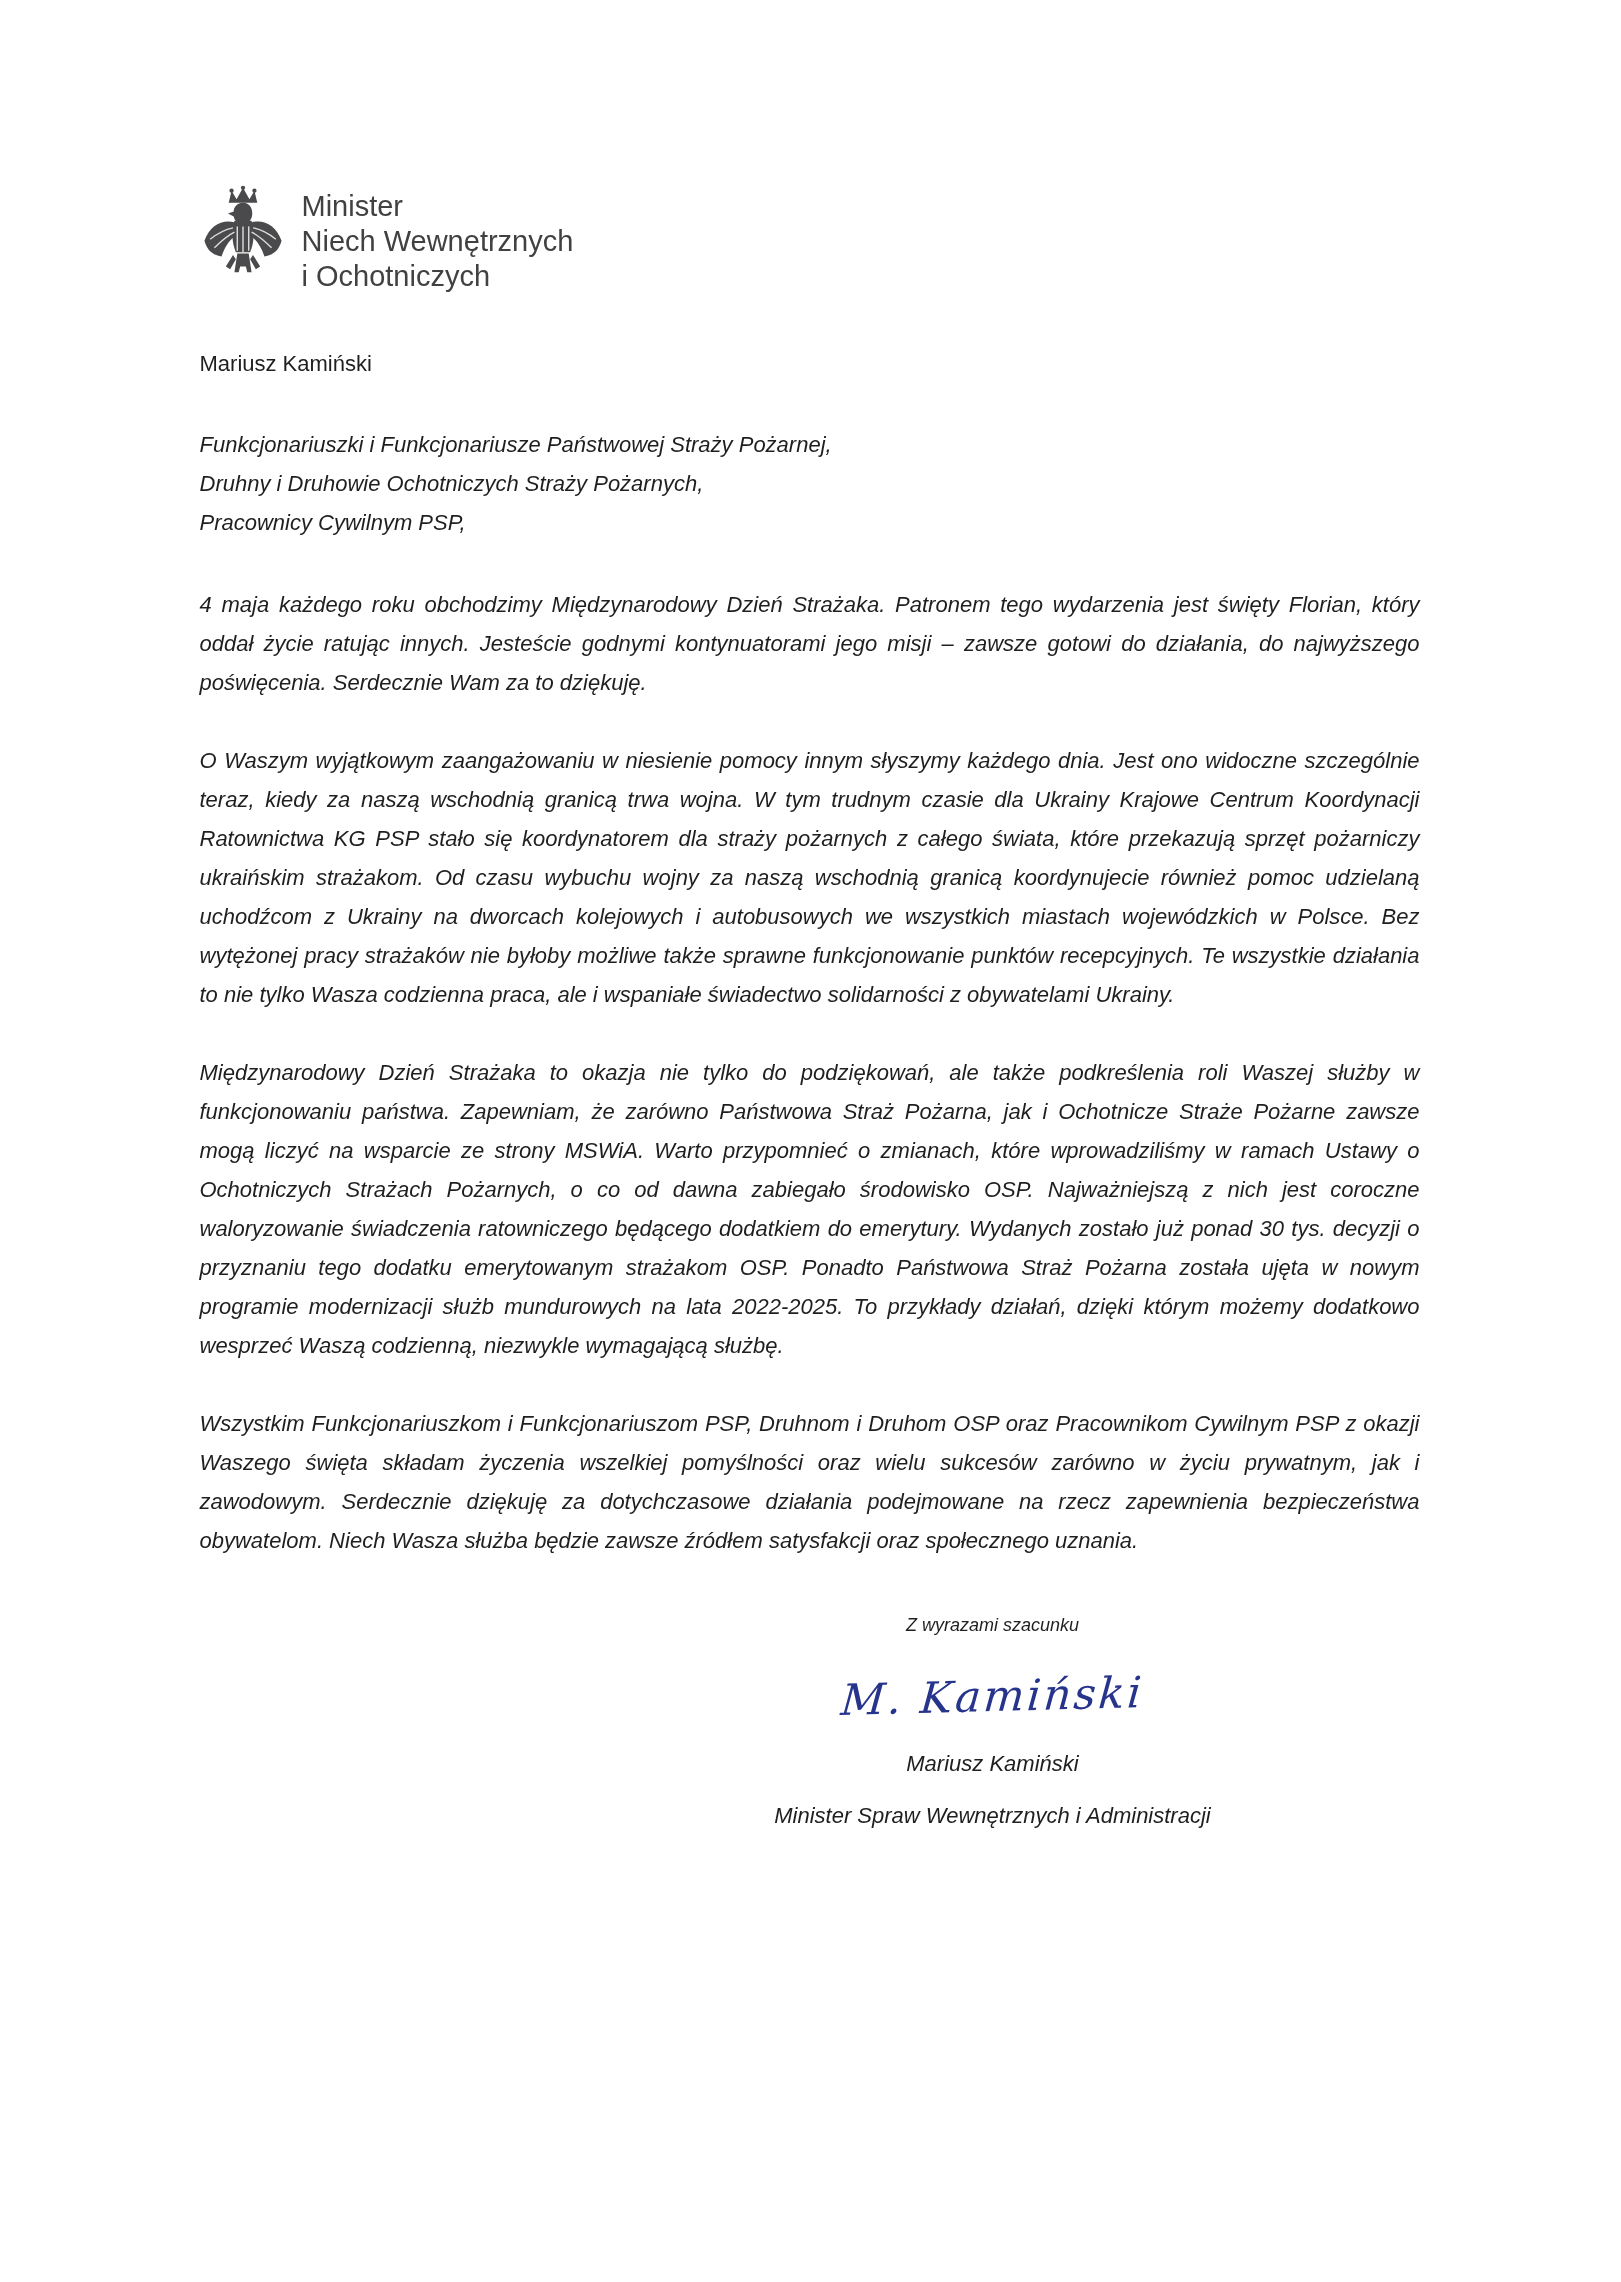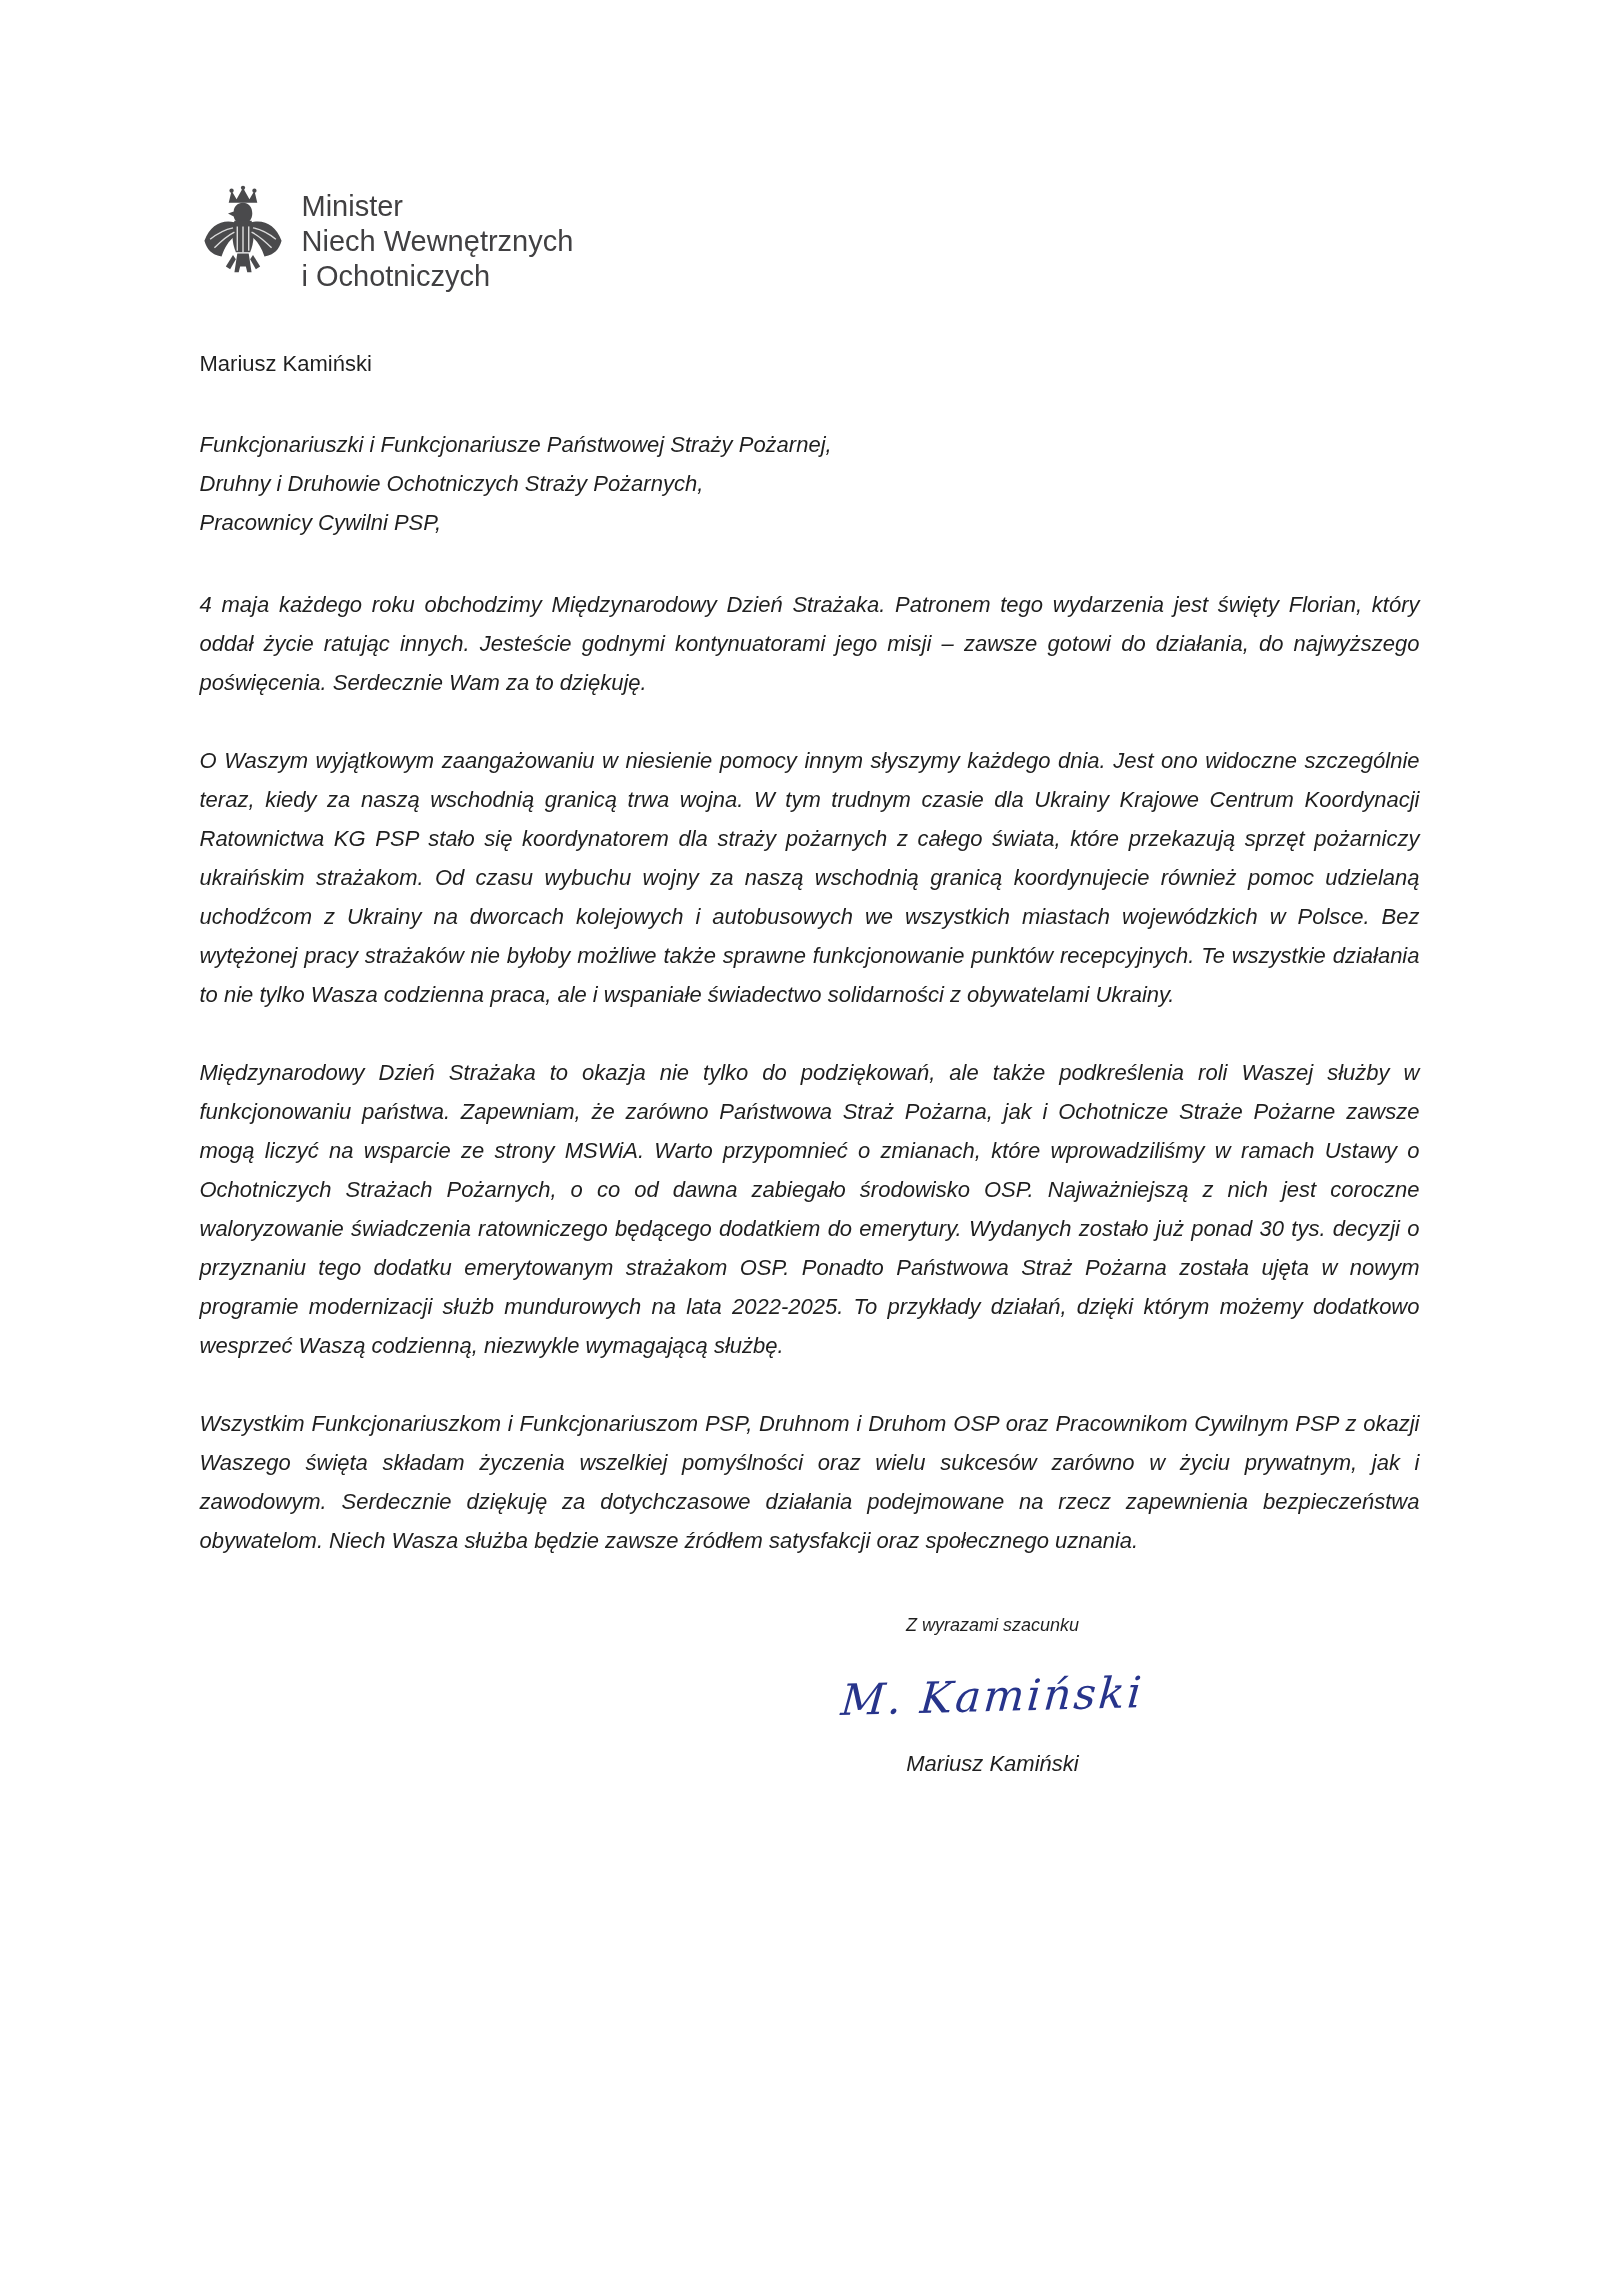--- a/index.html
+++ b/index.html
@@ -137,32 +137,33 @@
       <div>Niech Wewnętrznych</div>
       <div>i Ochotniczych</div>
     </div>
   </div>
 
   <div class="sender-name">Mariusz Kamiński</div>
 
   <div class="salutation">
     <div>Funkcjonariuszki i Funkcjonariusze Państwowej Straży Pożarnej,</div>
     <div>Druhny i Druhowie Ochotniczych Straży Pożarnych,</div>
-    <div>Pracownicy Cywilni PSP,</div>
+    <div>Pracownicy Cywilnym PSP,</div>
   </div>
 
   <div class="letter-body">
     <p>4 maja każdego roku obchodzimy Międzynarodowy Dzień Strażaka. Patronem tego wydarzenia jest święty Florian, który oddał życie ratując innych. Jesteście godnymi kontynuatorami jego misji – zawsze gotowi do działania, do najwyższego poświęcenia. Serdecznie Wam za to dziękuję.</p>
     <p>O Waszym wyjątkowym zaangażowaniu w niesienie pomocy innym słyszymy każdego dnia. Jest ono widoczne szczególnie teraz, kiedy za naszą wschodnią granicą trwa wojna. W tym trudnym czasie dla Ukrainy Krajowe Centrum Koordynacji Ratownictwa KG PSP stało się koordynatorem dla straży pożarnych z całego świata, które przekazują sprzęt pożarniczy ukraińskim strażakom. Od czasu wybuchu wojny za naszą wschodnią granicą koordynujecie również pomoc udzielaną uchodźcom z Ukrainy na dworcach kolejowych i autobusowych we wszystkich miastach wojewódzkich w Polsce. Bez wytężonej pracy strażaków nie byłoby możliwe także sprawne funkcjonowanie punktów recepcyjnych. Te wszystkie działania to nie tylko Wasza codzienna praca, ale i wspaniałe świadectwo solidarności z obywatelami Ukrainy.</p>
     <p>Międzynarodowy Dzień Strażaka to okazja nie tylko do podziękowań, ale także podkreślenia roli Waszej służby w funkcjonowaniu państwa. Zapewniam, że zarówno Państwowa Straż Pożarna, jak i Ochotnicze Straże Pożarne zawsze mogą liczyć na wsparcie ze strony MSWiA. Warto przypomnieć o zmianach, które wprowadziliśmy w ramach Ustawy o Ochotniczych Strażach Pożarnych, o co od dawna zabiegało środowisko OSP. Najważniejszą z nich jest coroczne waloryzowanie świadczenia ratowniczego będącego dodatkiem do emerytury. Wydanych zostało już ponad 30 tys. decyzji o przyznaniu tego dodatku emerytowanym strażakom OSP. Ponadto Państwowa Straż Pożarna została ujęta w nowym programie modernizacji służb mundurowych na lata 2022-2025. To przykłady działań, dzięki którym możemy dodatkowo wesprzeć Waszą codzienną, niezwykle wymagającą służbę.</p>
     <p>Wszystkim Funkcjonariuszkom i Funkcjonariuszom PSP, Druhnom i Druhom OSP oraz Pracownikom Cywilnym PSP z okazji Waszego święta składam życzenia wszelkiej pomyślności oraz wielu sukcesów zarówno w życiu prywatnym, jak i zawodowym. Serdecznie dziękuję za dotychczasowe działania podejmowane na rzecz zapewnienia bezpieczeństwa obywatelom. Niech Wasza służba będzie zawsze źródłem satysfakcji oraz społecznego uznania.</p>
   </div>
 
   <div class="closing-block">
     <div class="closing-text">Z wyrazami szacunku</div>
     <div>
       <span class="signature-script">M. Kamiński</span>
     </div>
     <div class="signature-name">Mariusz Kamiński</div>
+    <div class="signature-title">Minister Spraw Wewnętrznych i Administracji</div>
   </div>
 
 </div>
 
 
 </body></html>

